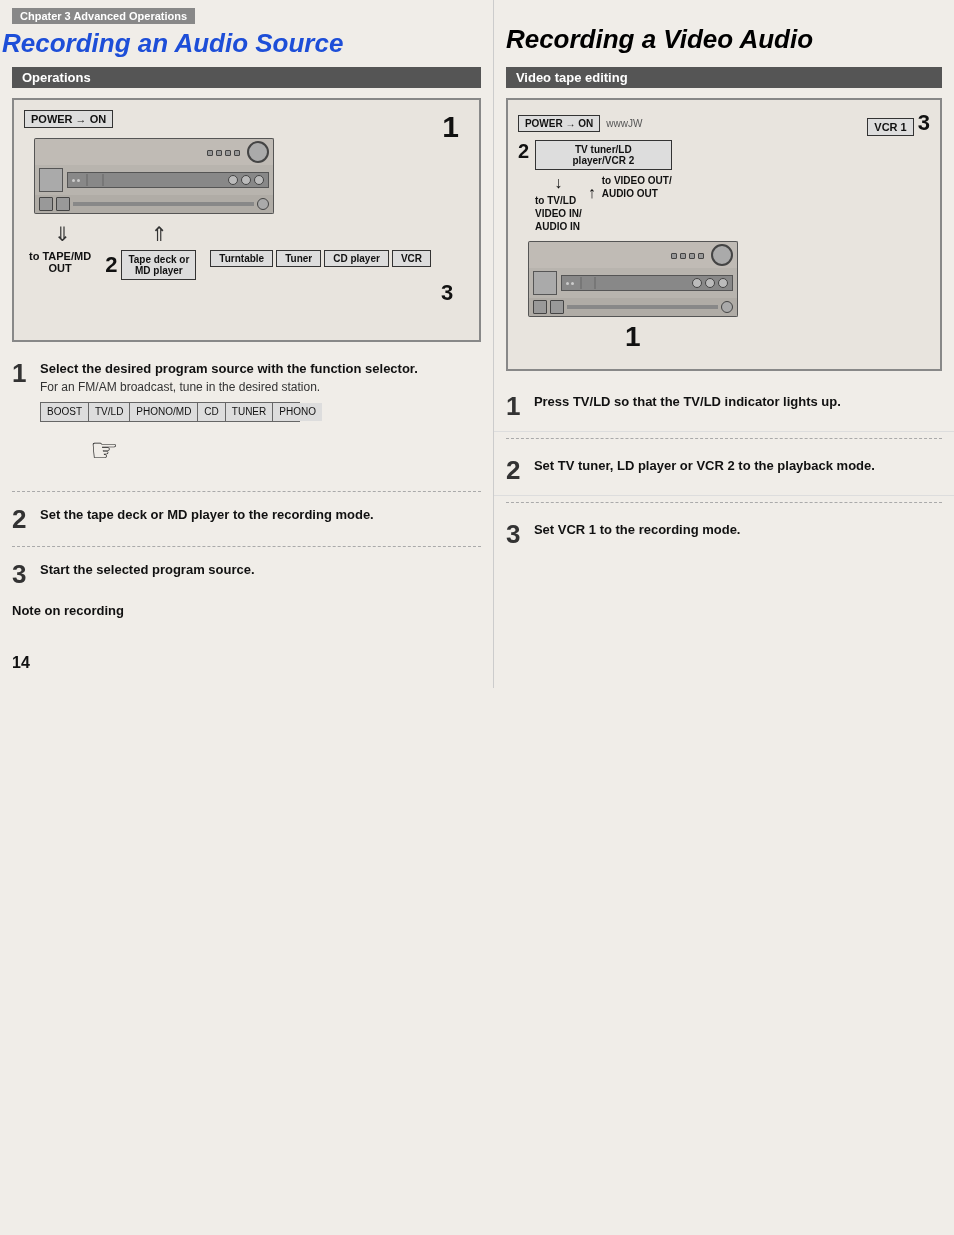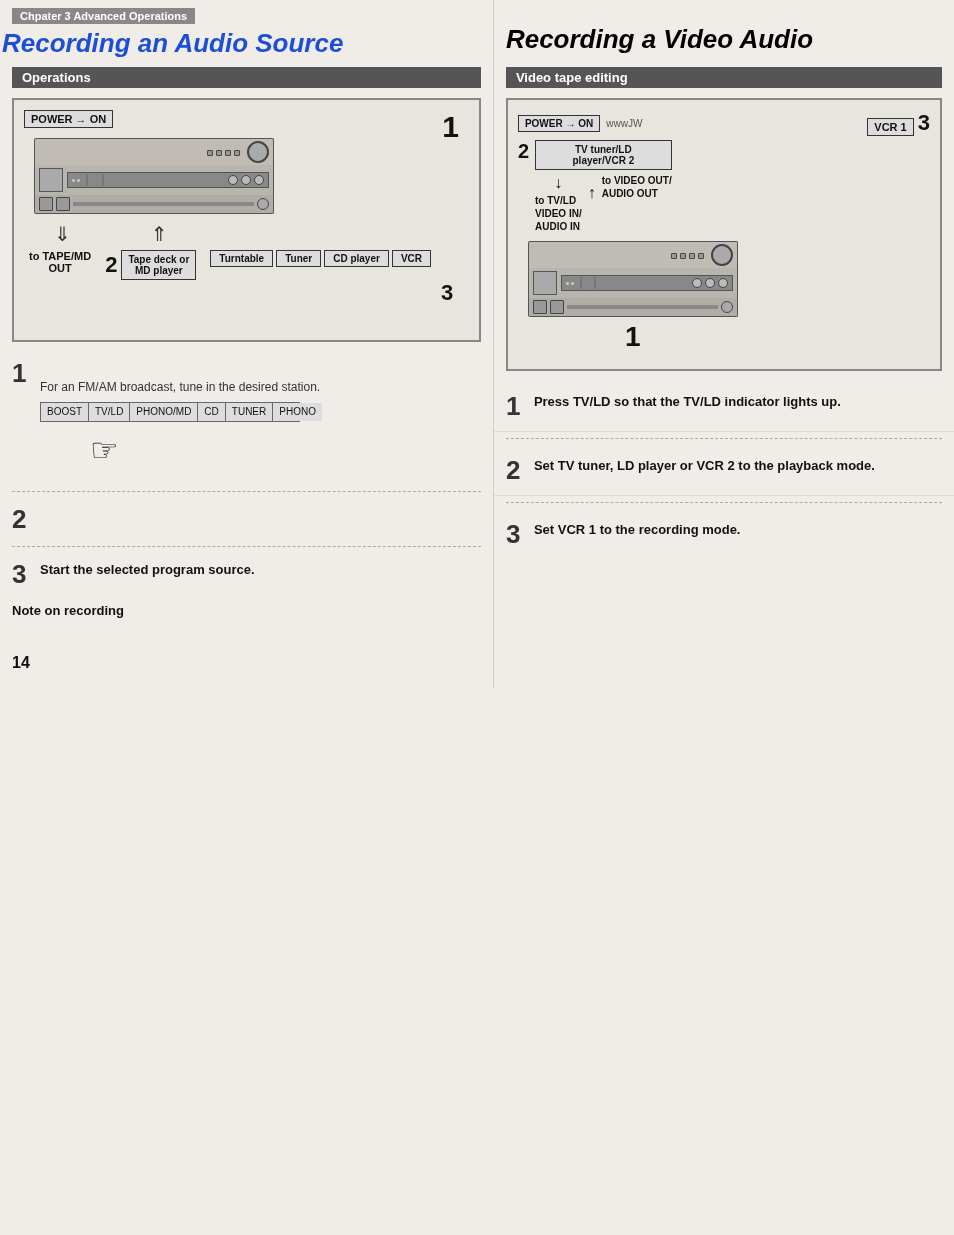--- a/index.html
+++ b/index.html
@@ -291,40 +291,43 @@
 
             <div style="font-size:22px; font-weight:bold; margin-top:30px;">3</div>
           </div>
 
         </div>
       </div>
 
       <div class="step-block">
         <div class="step-num">1</div>
         <div class="step-text">
-          <br>
+          <strong>Select the desired program source with the function selector.</strong><br>
           <span class="sub-text">For an FM/AM broadcast, tune in the desired station.</span>
           
           <div class="selector-bar" style="margin-top:6px;">
             <div class="selector-btn">BOOST</div>
             <div class="selector-btn">TV/LD</div>
             <div class="selector-btn">PHONO/MD</div>
             <div class="selector-btn">CD</div>
             <div class="selector-btn">TUNER</div>
             <div class="selector-btn">PHONO</div>
           </div>
           
           <div style="font-size:32px; margin: 6px 0 4px 50px;">☞</div>
         </div>
       </div>
 
       <div class="sub-section-divider"></div>
 
       <div class="step-block">
         <div class="step-num">2</div>
+        <div class="step-text">
+          <strong>Set the tape deck or MD player to the recording mode.</strong>
+        </div>
       </div>
 
       <div class="sub-section-divider"></div>
 
       <div class="step-block">
         <div class="step-num">3</div>
         <div class="step-text">
           <strong>Start the selected program source.</strong>
         </div>
       </div>

